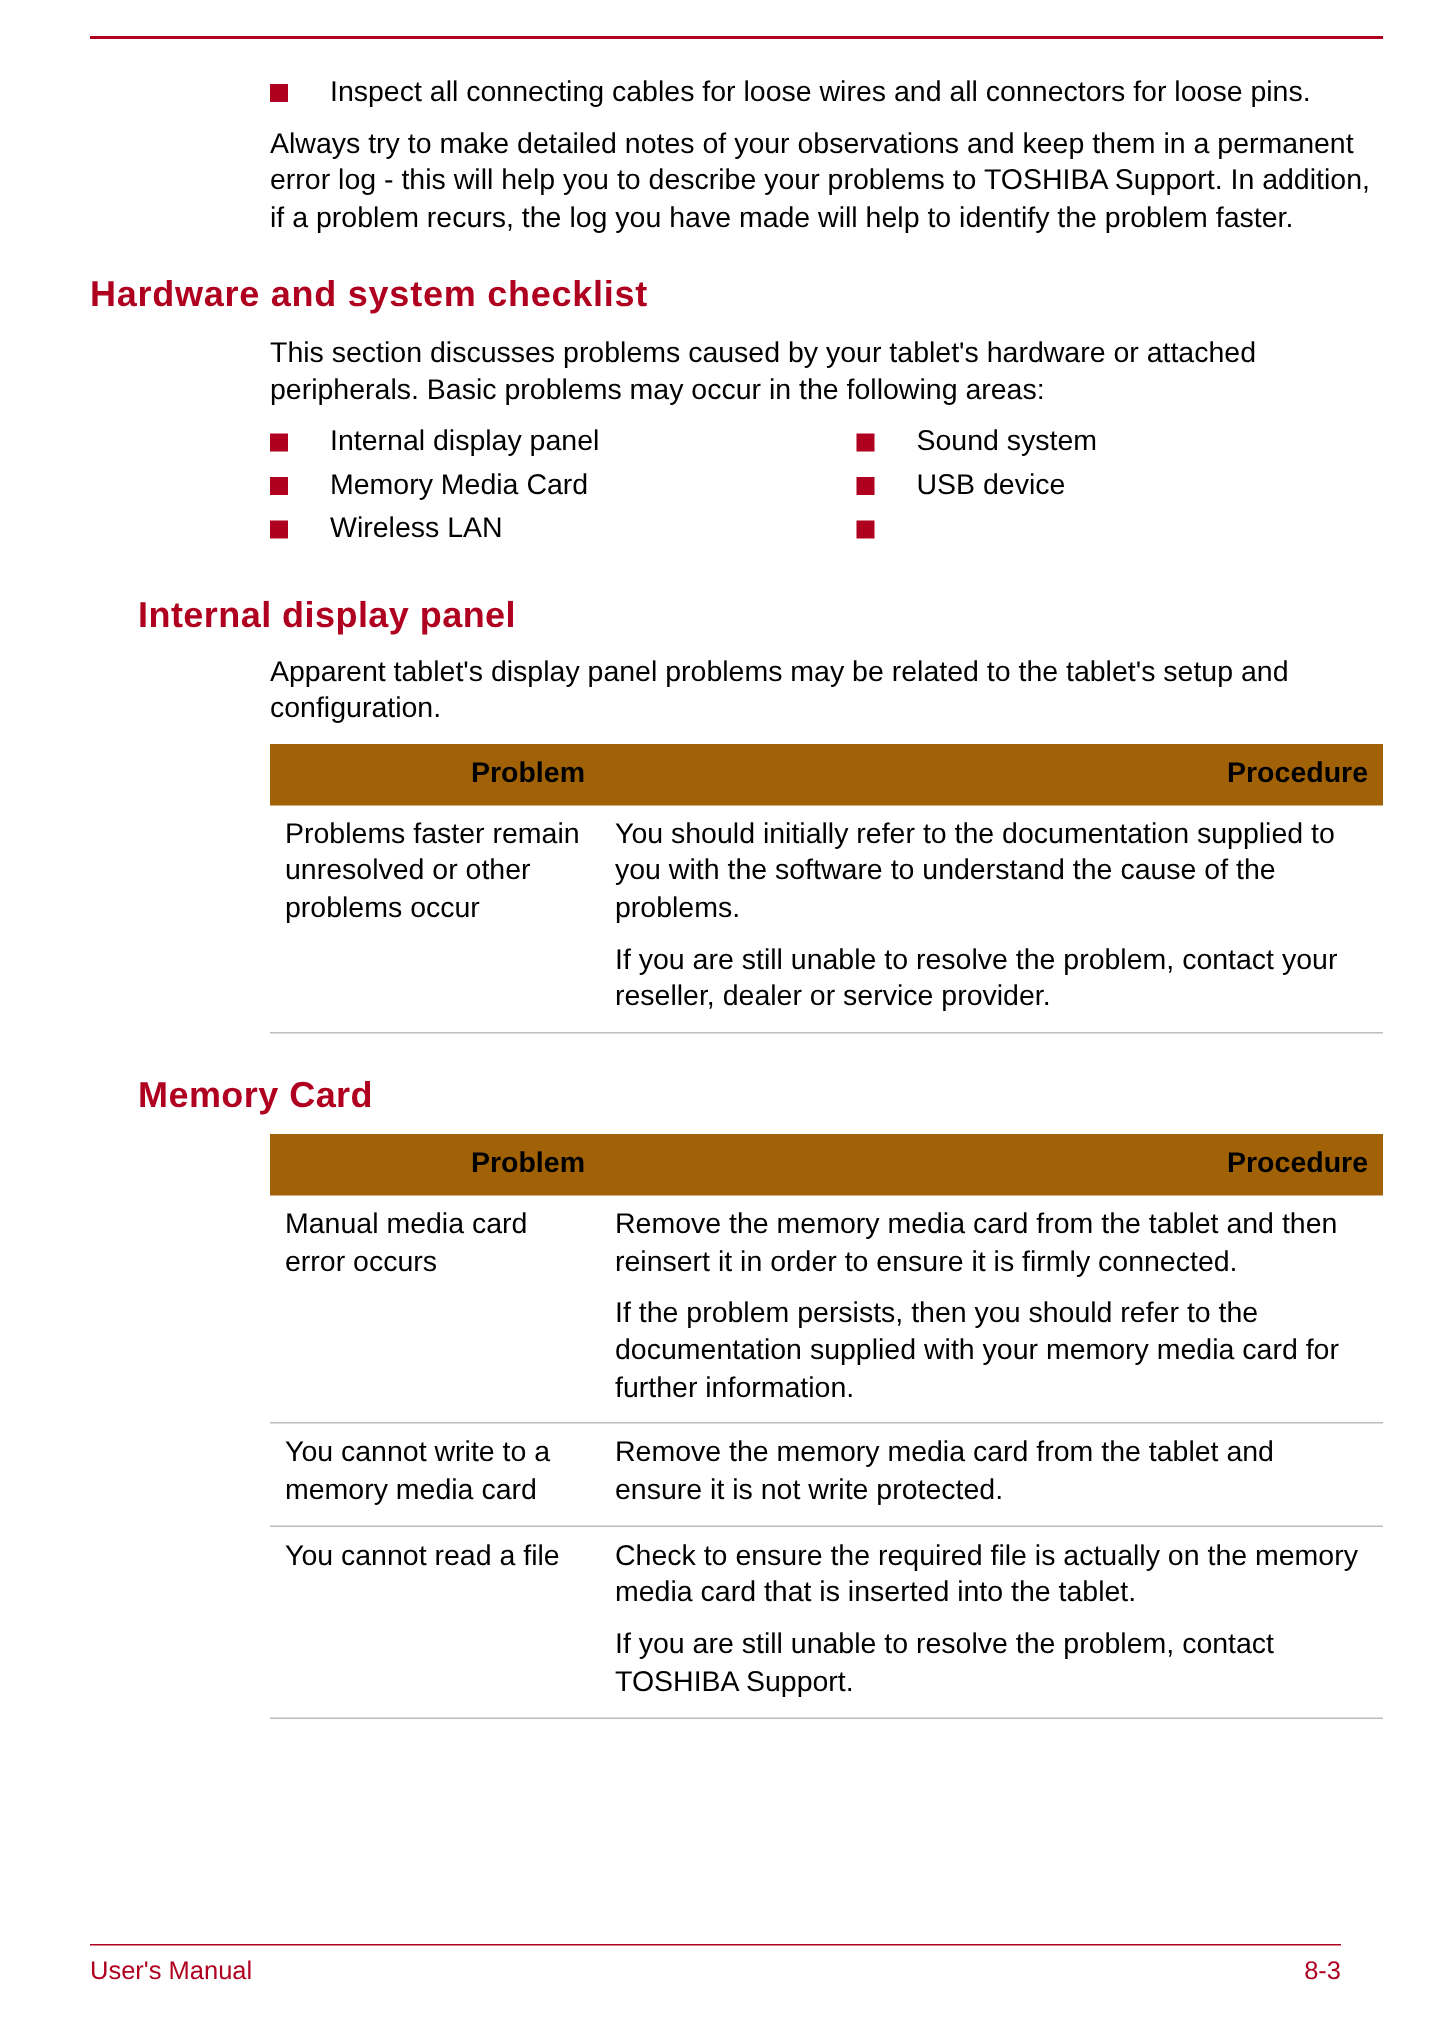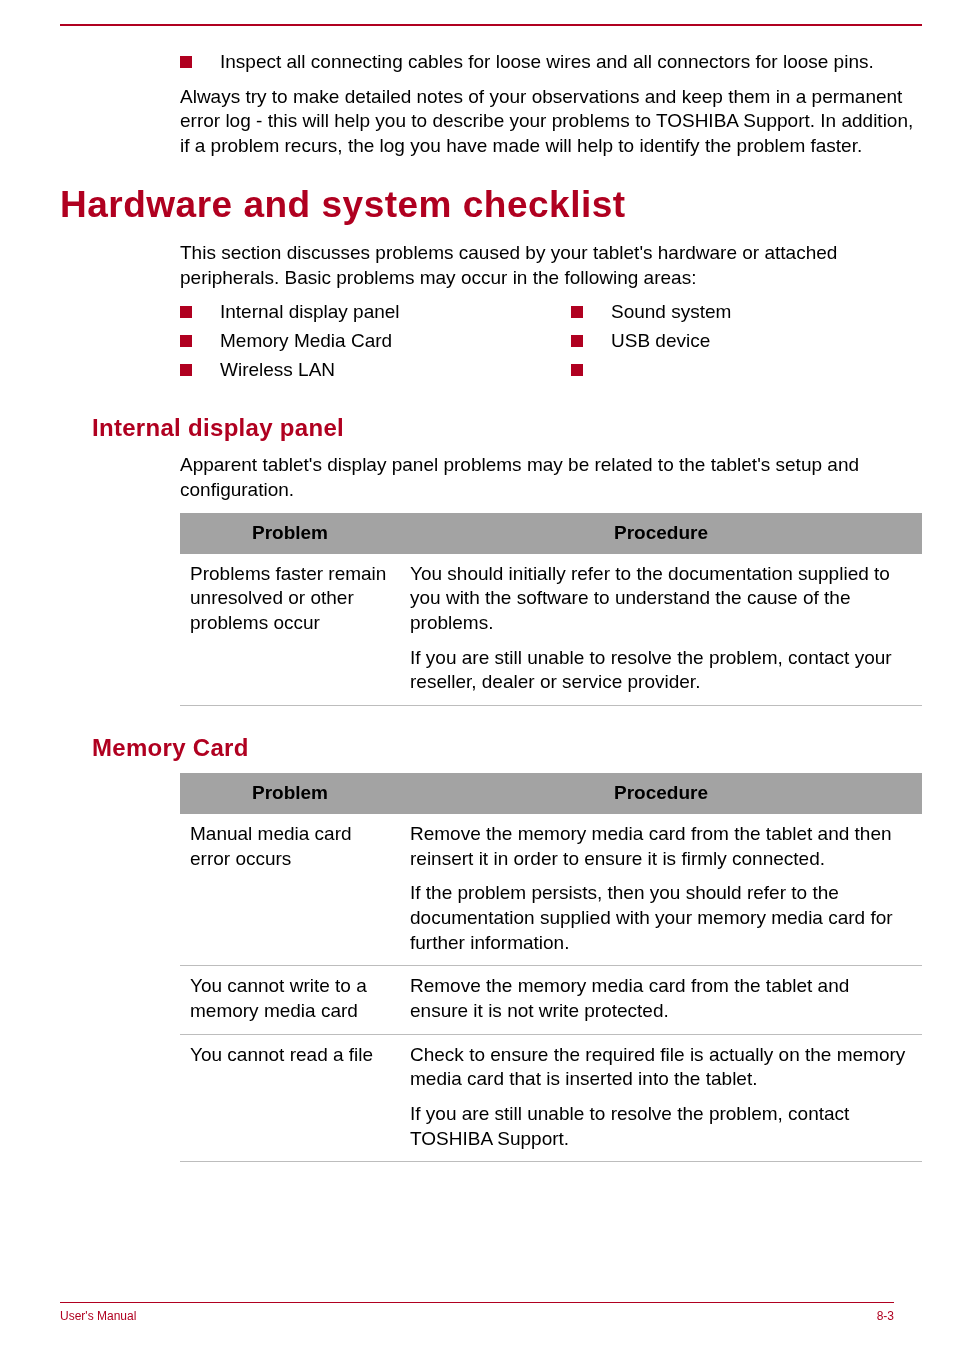--- a/index.html
+++ b/index.html
@@ -38,21 +38,21 @@
   }
   .bullet-text { flex: 1; }
   .para {
     margin-top: 10px;
     margin-bottom: 16px;
   }
   h1.section {
     color: #b00020;
     font-family: Arial, Helvetica, sans-serif;
     font-weight: 900;
-    font-size: 37px;
+    font-size: 24px;
     margin: 22px 0 12px 0;
     letter-spacing: 0.5px;
   }
   h2.subsection {
     color: #b00020;
     font-weight: 900;
     font-size: 24px;
     margin: 26px 0 10px 32px;
     letter-spacing: 0.3px;
   }
@@ -63,22 +63,22 @@
     margin-bottom: 8px;
   }
   .col { flex: 1; }
   .col .bullet-row { margin-bottom: 4px; }
   table.tbl {
     width: 100%;
     border-collapse: collapse;
     margin-top: 8px;
   }
   table.tbl th {
-    text-align: center;
-    background: #a3a3a3;
+    text-align: right;
+    background: #a16207;
     padding: 8px 10px 8px 10px;
     font-weight: bold;
     font-size: 19px;
   }
   table.tbl td {
     padding: 8px 10px 10px 10px;
     vertical-align: top;
     border-bottom: 1px solid #bdbdbd;
   }
   table.tbl td.prob { width: 220px; }
@@ -87,21 +87,21 @@
   .footer {
     position: absolute;
     left: 60px;
     right: 60px;
     bottom: 20px;
     border-top: 1px solid #b00020;
     display: flex;
     justify-content: space-between;
     padding-top: 6px;
     color: #b00020;
-    font-size: 12px;
+    font-size: 17px;
   }
 </style>
 </head>
 <body>
 
 <div class="page">
   <div class="top-rule"></div>
 
   <div class="content">
     <div class="bullet-row">

